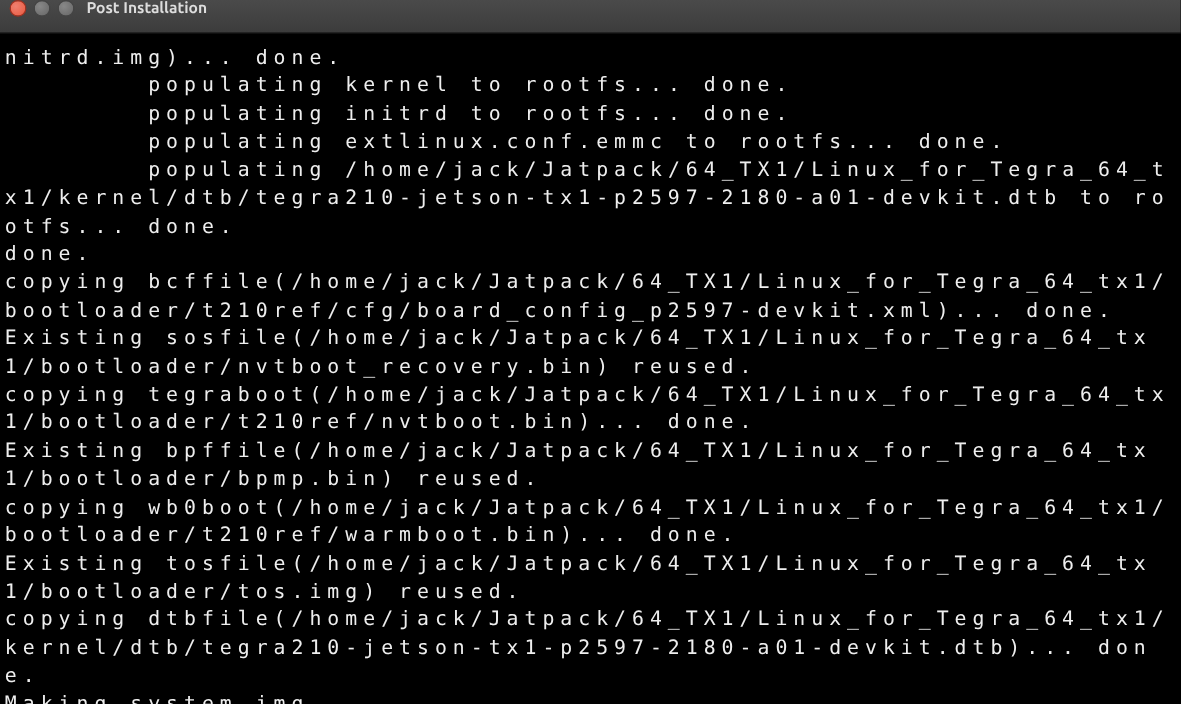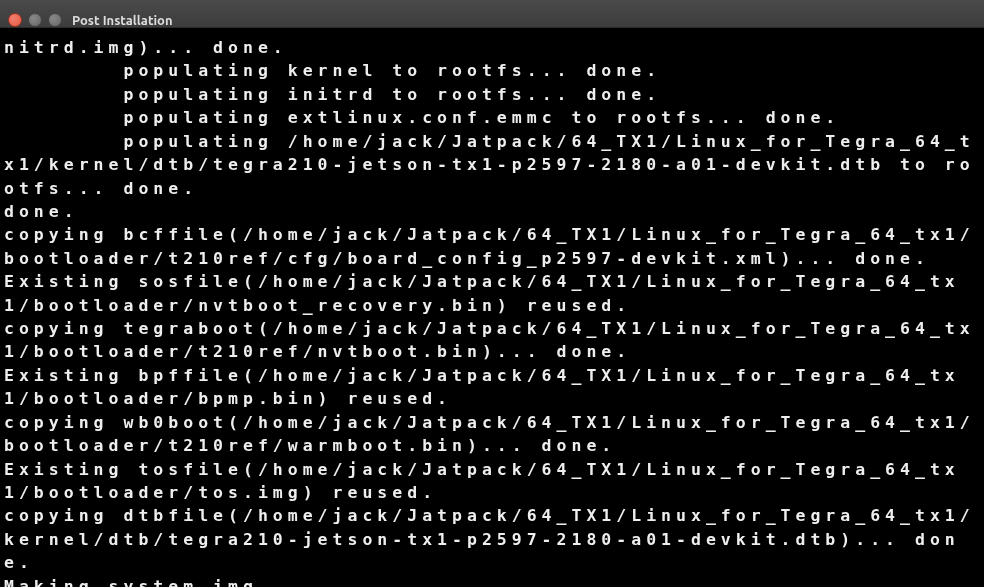--- a/index.html
+++ b/index.html
@@ -11,21 +11,21 @@
       background: #000;
       font-family: 'DejaVu Sans Mono', 'Liberation Mono', monospace;
       width: 984px;
       height: 587px;
       overflow: hidden;
     }
     .titlebar {
       background: linear-gradient(to bottom, #4a4a4a, #3c3c3c);
       height: 28px;
       display: flex;
-      align-items: flex-end;
+      align-items: flex-start;
       padding: 0 8px;
       border-bottom: 1px solid #2a2a2a;
     }
     .window-controls {
       display: flex;
       gap: 6px;
       align-items: center;
     }
     .window-btn {
       width: 14px;
@@ -56,21 +56,21 @@
       background: #000;
       color: #eee;
       padding: 8px 4px 0 4px;
       font-size: 16.5px;
       line-height: 1.42;
       letter-spacing: 5px;
       white-space: pre-wrap;
       word-break: break-all;
       height: 559px;
       overflow: hidden;
-      font-weight: 700;
+      font-weight: 400;
     }
   </style>
 </head>
 <body>
 
 <div class="titlebar">
   <div class="window-controls">
     <span class="window-btn btn-close"></span>
     <span class="window-btn btn-min"></span>
     <span class="window-btn btn-max"></span>

